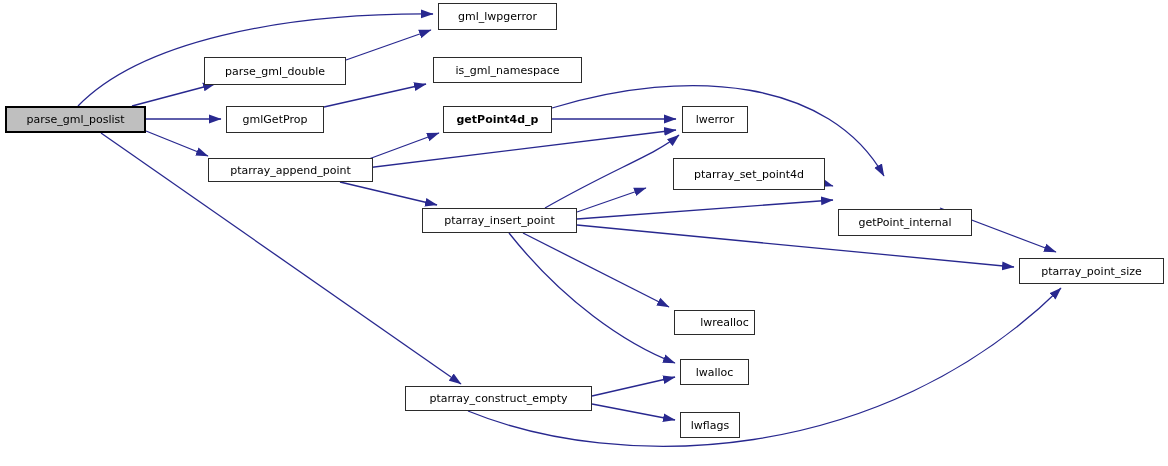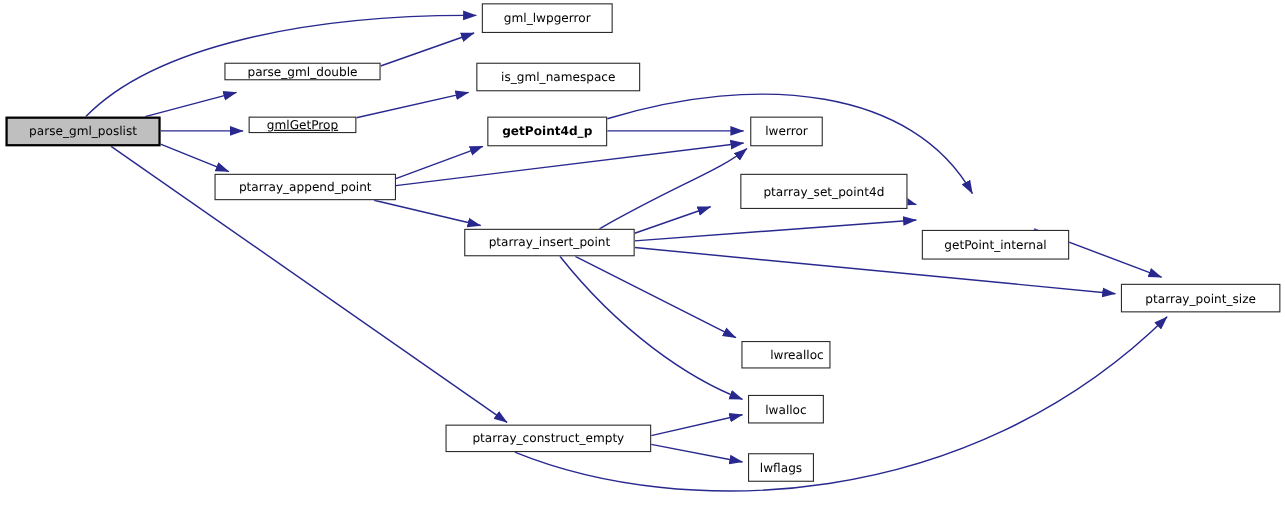--- a/index.html
+++ b/index.html
@@ -57,27 +57,27 @@
         <path class="edge" d="M509,233 C562,300 625,344 675,363" marker-end="url(#arrow)"></path>
         <path class="edge" d="M790,173 L833,186" marker-end="url(#arrow)"></path>
         <path class="edge" d="M940,208 L1056,252" marker-end="url(#arrow)"></path>
         <path class="edge" d="M592,396 L675,377" marker-end="url(#arrow)"></path>
         <path class="edge" d="M592,404 L675,420" marker-end="url(#arrow)"></path>
         <path class="edge" d="M468,411 C620,473 880,466 1061,288" marker-end="url(#arrow)"></path>
       </g>
   </svg>
   <div id="node-layer">
       <div class="node highlighted" style="left: 5px; top: 106px; width: 141px; height: 27px;">parse_gml_poslist</div>
-      <div class="node" style="left: 204px; top: 57px; width: 142px; height: 16px;">parse_gml_double</div>
+      <div class="node" style="left: 204px; top: 57px; width: 142px; height: 28px;">parse_gml_double</div>
       <div class="node" style="left: 438px; top: 3px; width: 119px; height: 27px;">gml_lwpgerror</div>
       <div class="node" style="left: 433px; top: 57px; width: 149px; height: 26px;">is_gml_namespace</div>
-      <div class="node" style="left: 226px; top: 106px; width: 98px; height: 15px; text-decoration: underline;">gmlGetProp</div>
+      <div class="node" style="left: 226px; top: 106px; width: 98px; height: 27px;">gmlGetProp</div>
       <div class="node" style="left: 443px; top: 106px; width: 109px; height: 27px; font-weight: bold;">getPoint4d_p</div>
       <div class="node" style="left: 682px; top: 106px; width: 66px; height: 27px;">lwerror</div>
-      <div class="node" style="left: 195px; top: 158px; width: 165px; height: 24px;">ptarray_append_point</div>
+      <div class="node" style="left: 208px; top: 158px; width: 165px; height: 24px;">ptarray_append_point</div>
       <div class="node" style="left: 638px; top: 158px; width: 152px; height: 32px; margin-left: 35px;">ptarray_set_point4d</div>
       <div class="node" style="left: 838px; top: 181px; width: 134px; height: 27px; margin-top: 28px;">getPoint_internal</div>
       <div class="node" style="left: 422px; top: 208px; width: 155px; height: 25px;">ptarray_insert_point</div>
       <div class="node" style="left: 1019px; top: 258px; width: 145px; height: 26px; text-align: right;">ptarray_point_size</div>
       <div class="node" style="left: 674px; top: 310px; width: 81px; height: 25px; padding-left: 20px;">lwrealloc</div>
       <div class="node" style="left: 680px; top: 359px; width: 69px; height: 26px;">lwalloc</div>
       <div class="node" style="left: 405px; top: 386px; width: 187px; height: 25px;">ptarray_construct_empty</div>
       <div class="node" style="left: 680px; top: 412px; width: 60px; height: 26px;">lwflags</div>
     </div>
 </div>

